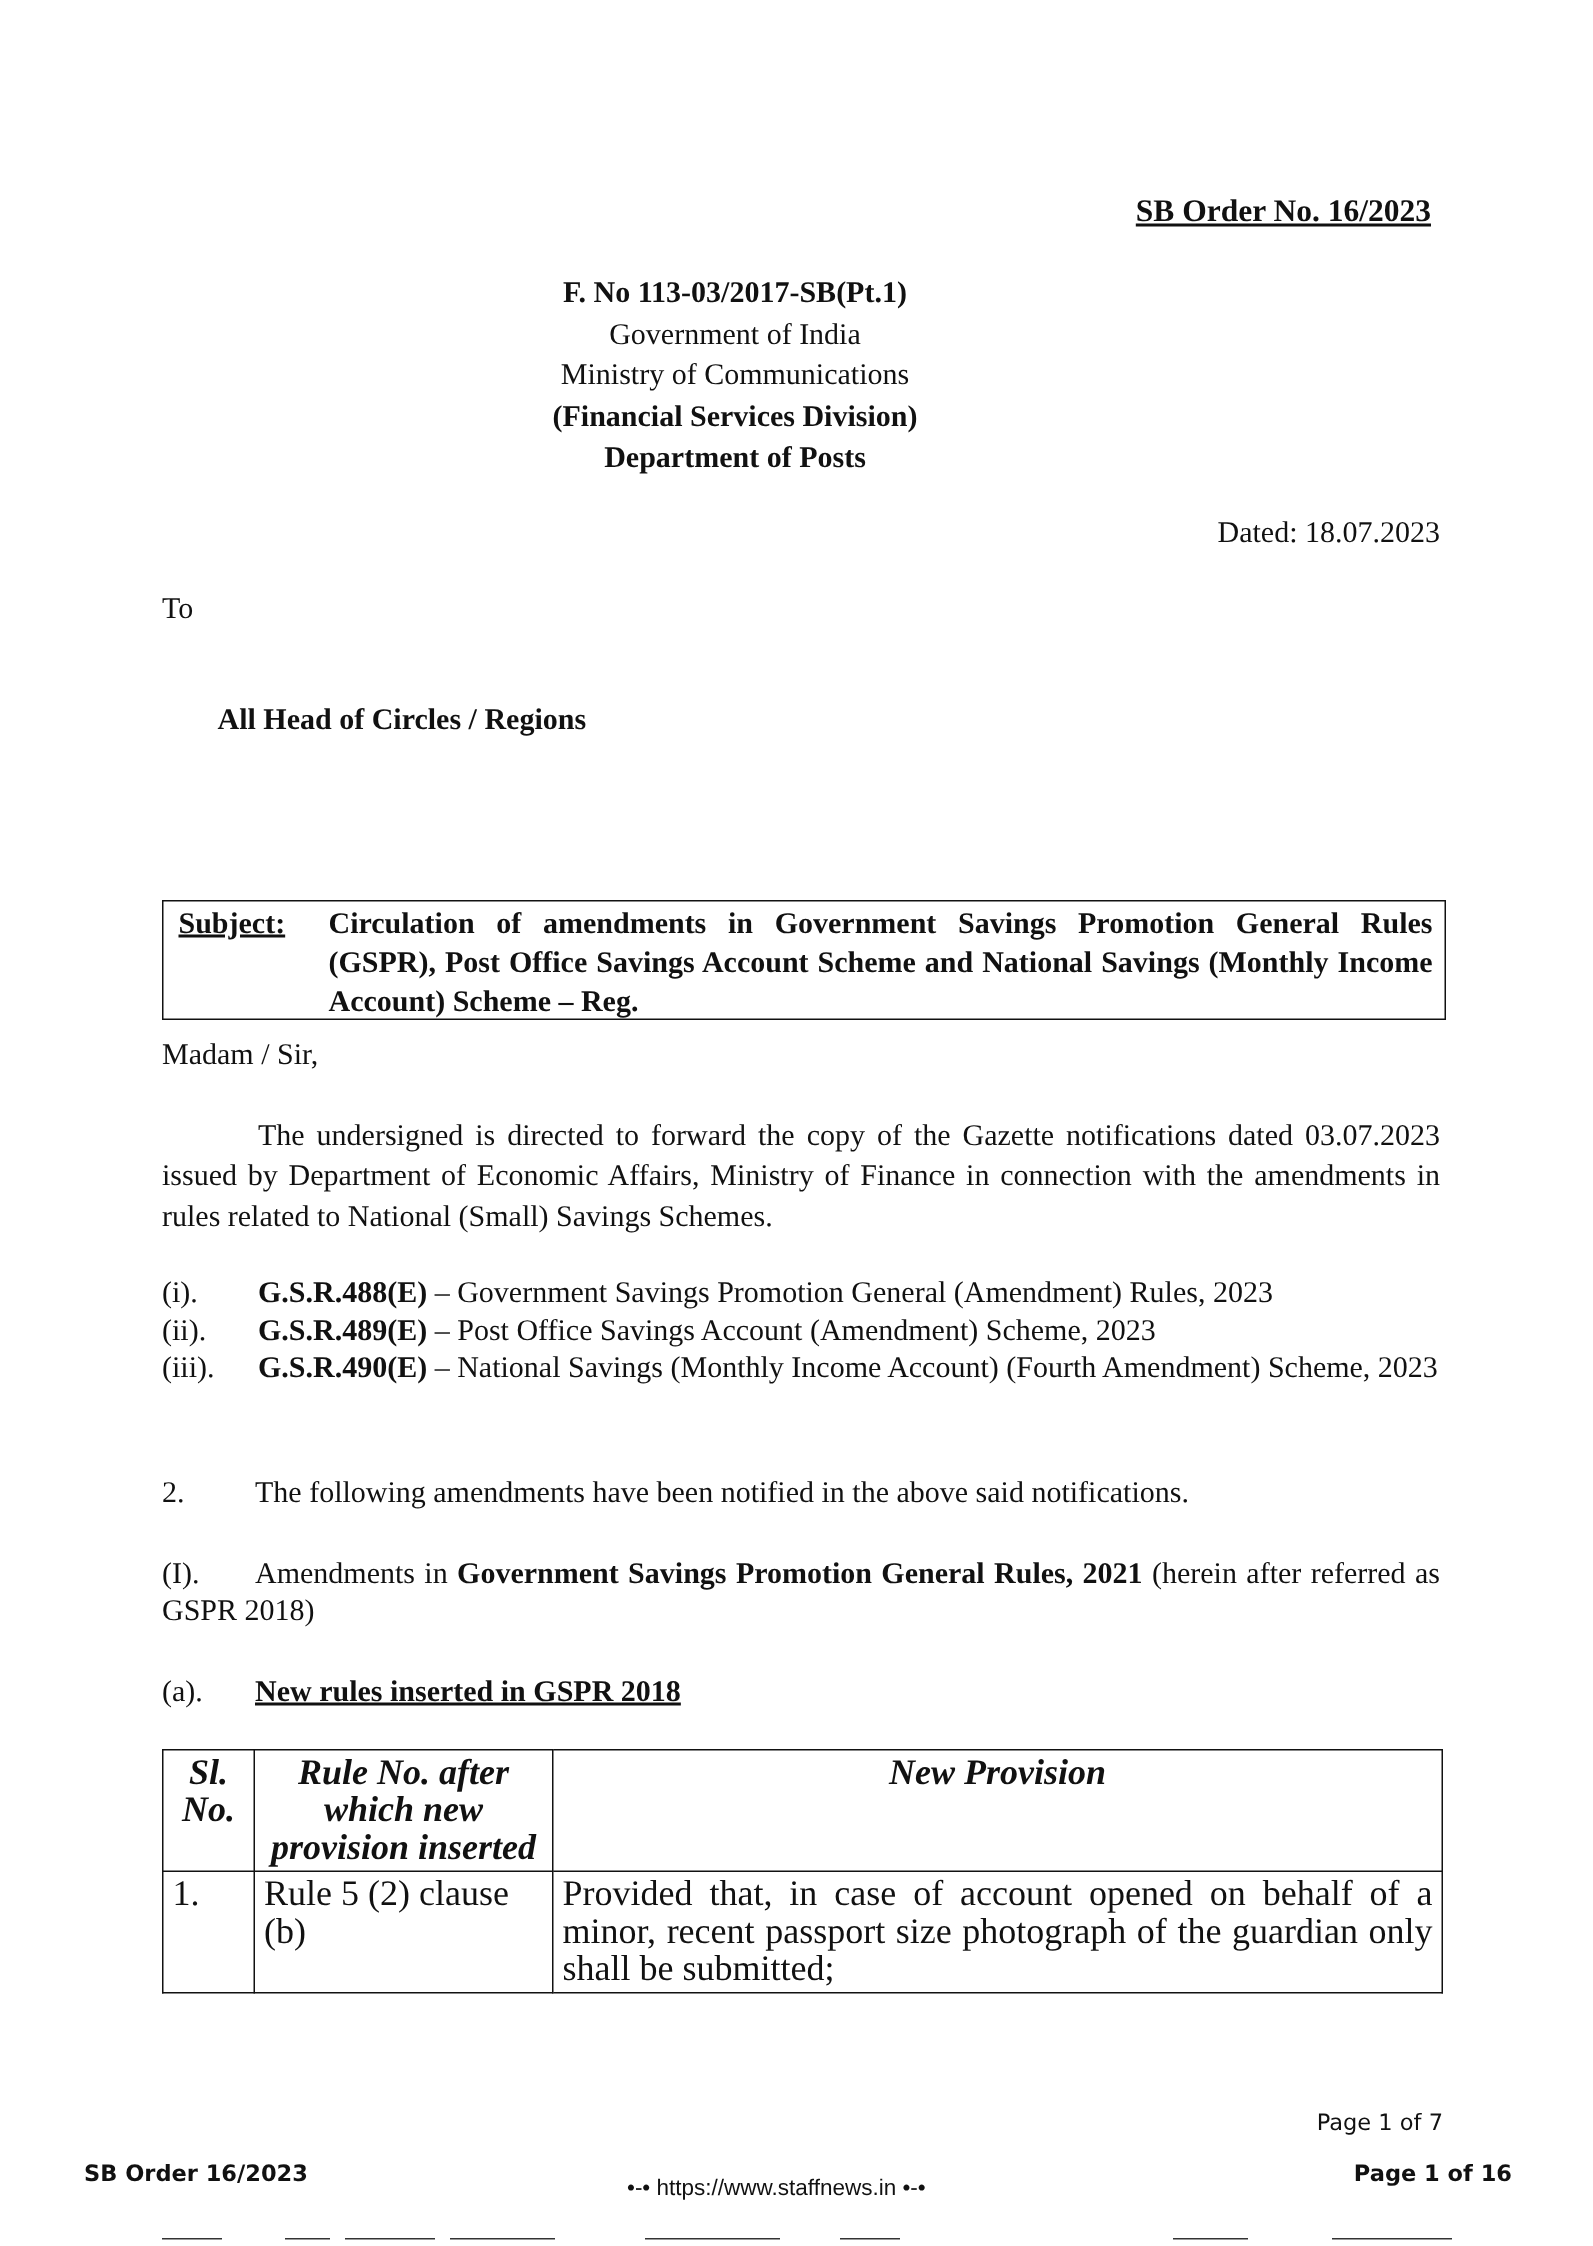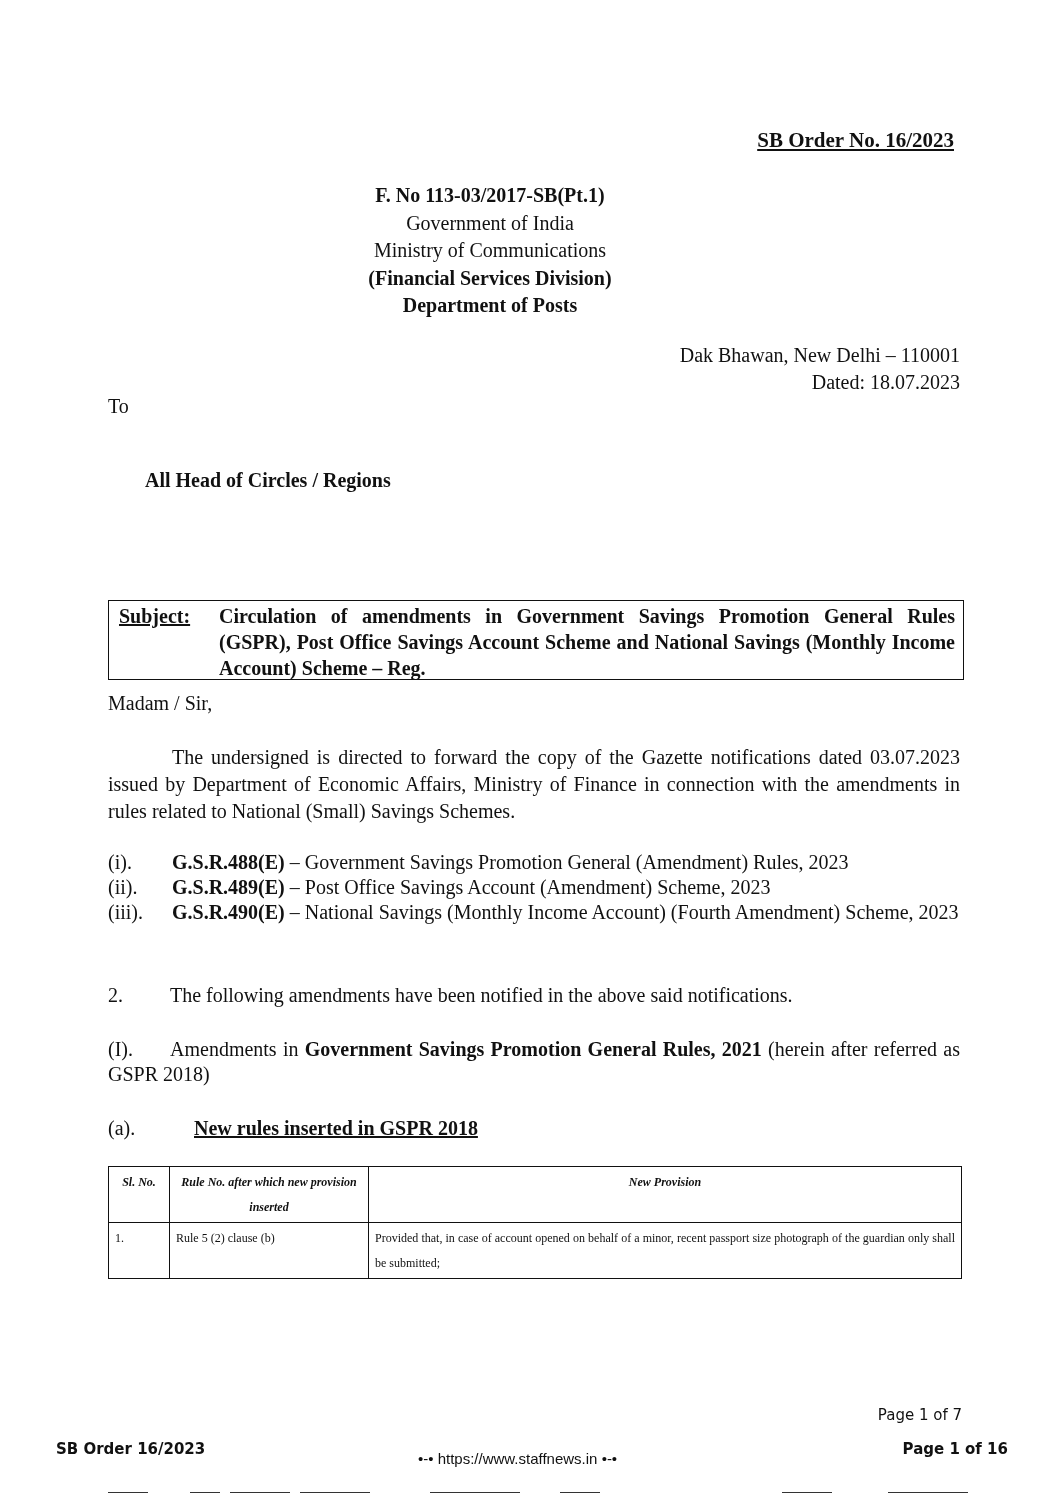--- a/index.html
+++ b/index.html
@@ -2,21 +2,21 @@
 <html><head>
   <meta charset="utf-8">
   <style>
     html, body { margin: 0; padding: 0; background: #ffffff; }
     body {
       width: 1062px; height: 1497px; position: relative; overflow: hidden;
       font-family: "Liberation Serif", serif; color: #111; font-size: 20px;
     }
     .abs { position: absolute; }
     .b { font-weight: bold; }
-    .u { text-decoration: underline; margin-left: 24px; }
+    .u { text-decoration: underline; }
     .order-no { right: 108px; top: 128px; font-size: 21px; font-weight: bold; text-decoration: underline; }
     .header-block { left: 330px; width: 320px; top: 182px; text-align: center; line-height: 27.5px; font-size: 20px; }
     .place-block { right: 102px; top: 342px; text-align: right; line-height: 27px; }
     .to { left: 108px; top: 395px; }
     .addressee { left: 108px; top: 469px; font-weight: bold; margin-left: 37px; }
     .subject-box {
       left: 108px; top: 554px; width: 856px; height: 80px;
       border: 1.5px solid #111; box-sizing: border-box;
       padding: 2px 8px 0 10px; font-weight: bold; line-height: 26px;
       display: flex;
@@ -29,21 +29,21 @@
     .list { left: 108px; width: 852px; top: 850px; line-height: 25px; }
     .list-row { display: flex; }
     .list-num { width: 64px; flex: none; }
     .list-body { flex: 1; text-align: justify; }
     .para2 { left: 108px; top: 984px; display: flex; width: 852px; }
     .para3 { left: 108px; width: 852px; top: 1037px; line-height: 25px; text-align: justify; }
     .para-num { display: inline-block; width: 62px; }
     .sub-a { left: 108px; top: 1117px; display: flex; }
     table.rules {
       position: absolute; left: 108px; top: 1166px; width: 854px;
-      border-collapse: collapse; font-size: 12px; line-height: 25px;
+      border-collapse: collapse; font-size: 24px; line-height: 25px;
     }
     table.rules th, table.rules td { border: 1.5px solid #111; vertical-align: top; padding: 3px 6px 2px 6px; }
     table.rules th { font-style: italic; font-weight: bold; text-align: center; }
     .col1 { width: 48px; }
     .col2 { width: 186px; }
     .td-left { text-align: left; }
     .td-just { text-align: justify; }
     .page-of-7 { right: 100px; top: 1406px; font-family: "DejaVu Sans", sans-serif; font-size: 15px; }
     .footer-left { left: 56px; top: 1440px; font-family: "DejaVu Sans", sans-serif; font-weight: bold; font-size: 15px; }
     .footer-center { left: 398px; top: 1450px; font-family: "Liberation Sans", sans-serif; font-size: 15px; margin-left: 20px; }
@@ -57,21 +57,20 @@
 
 <div class="abs header-block">
   <div class="b">F. No 113-03/2017-SB(Pt.1)</div>
   <div>Government of India</div>
   <div>Ministry of Communications</div>
   <div class="b">(Financial Services Division)</div>
   <div class="b">Department of Posts</div>
 </div>
 
 <div class="abs place-block">
-  <div>Dak Bhawan, New Delhi – 110001</div>
   <div>Dated: 18.07.2023</div>
 </div>
 
 <div class="abs to">To</div>
 <div class="abs addressee">All Head of Circles / Regions</div>
 
 <div class="abs subject-box">
   <div class="subject-label">Subject:</div>
   <div class="subject-text">Circulation of amendments in Government Savings Promotion General Rules (GSPR), Post Office Savings Account Scheme and National Savings (Monthly Income Account) Scheme – Reg.</div>
 </div>

